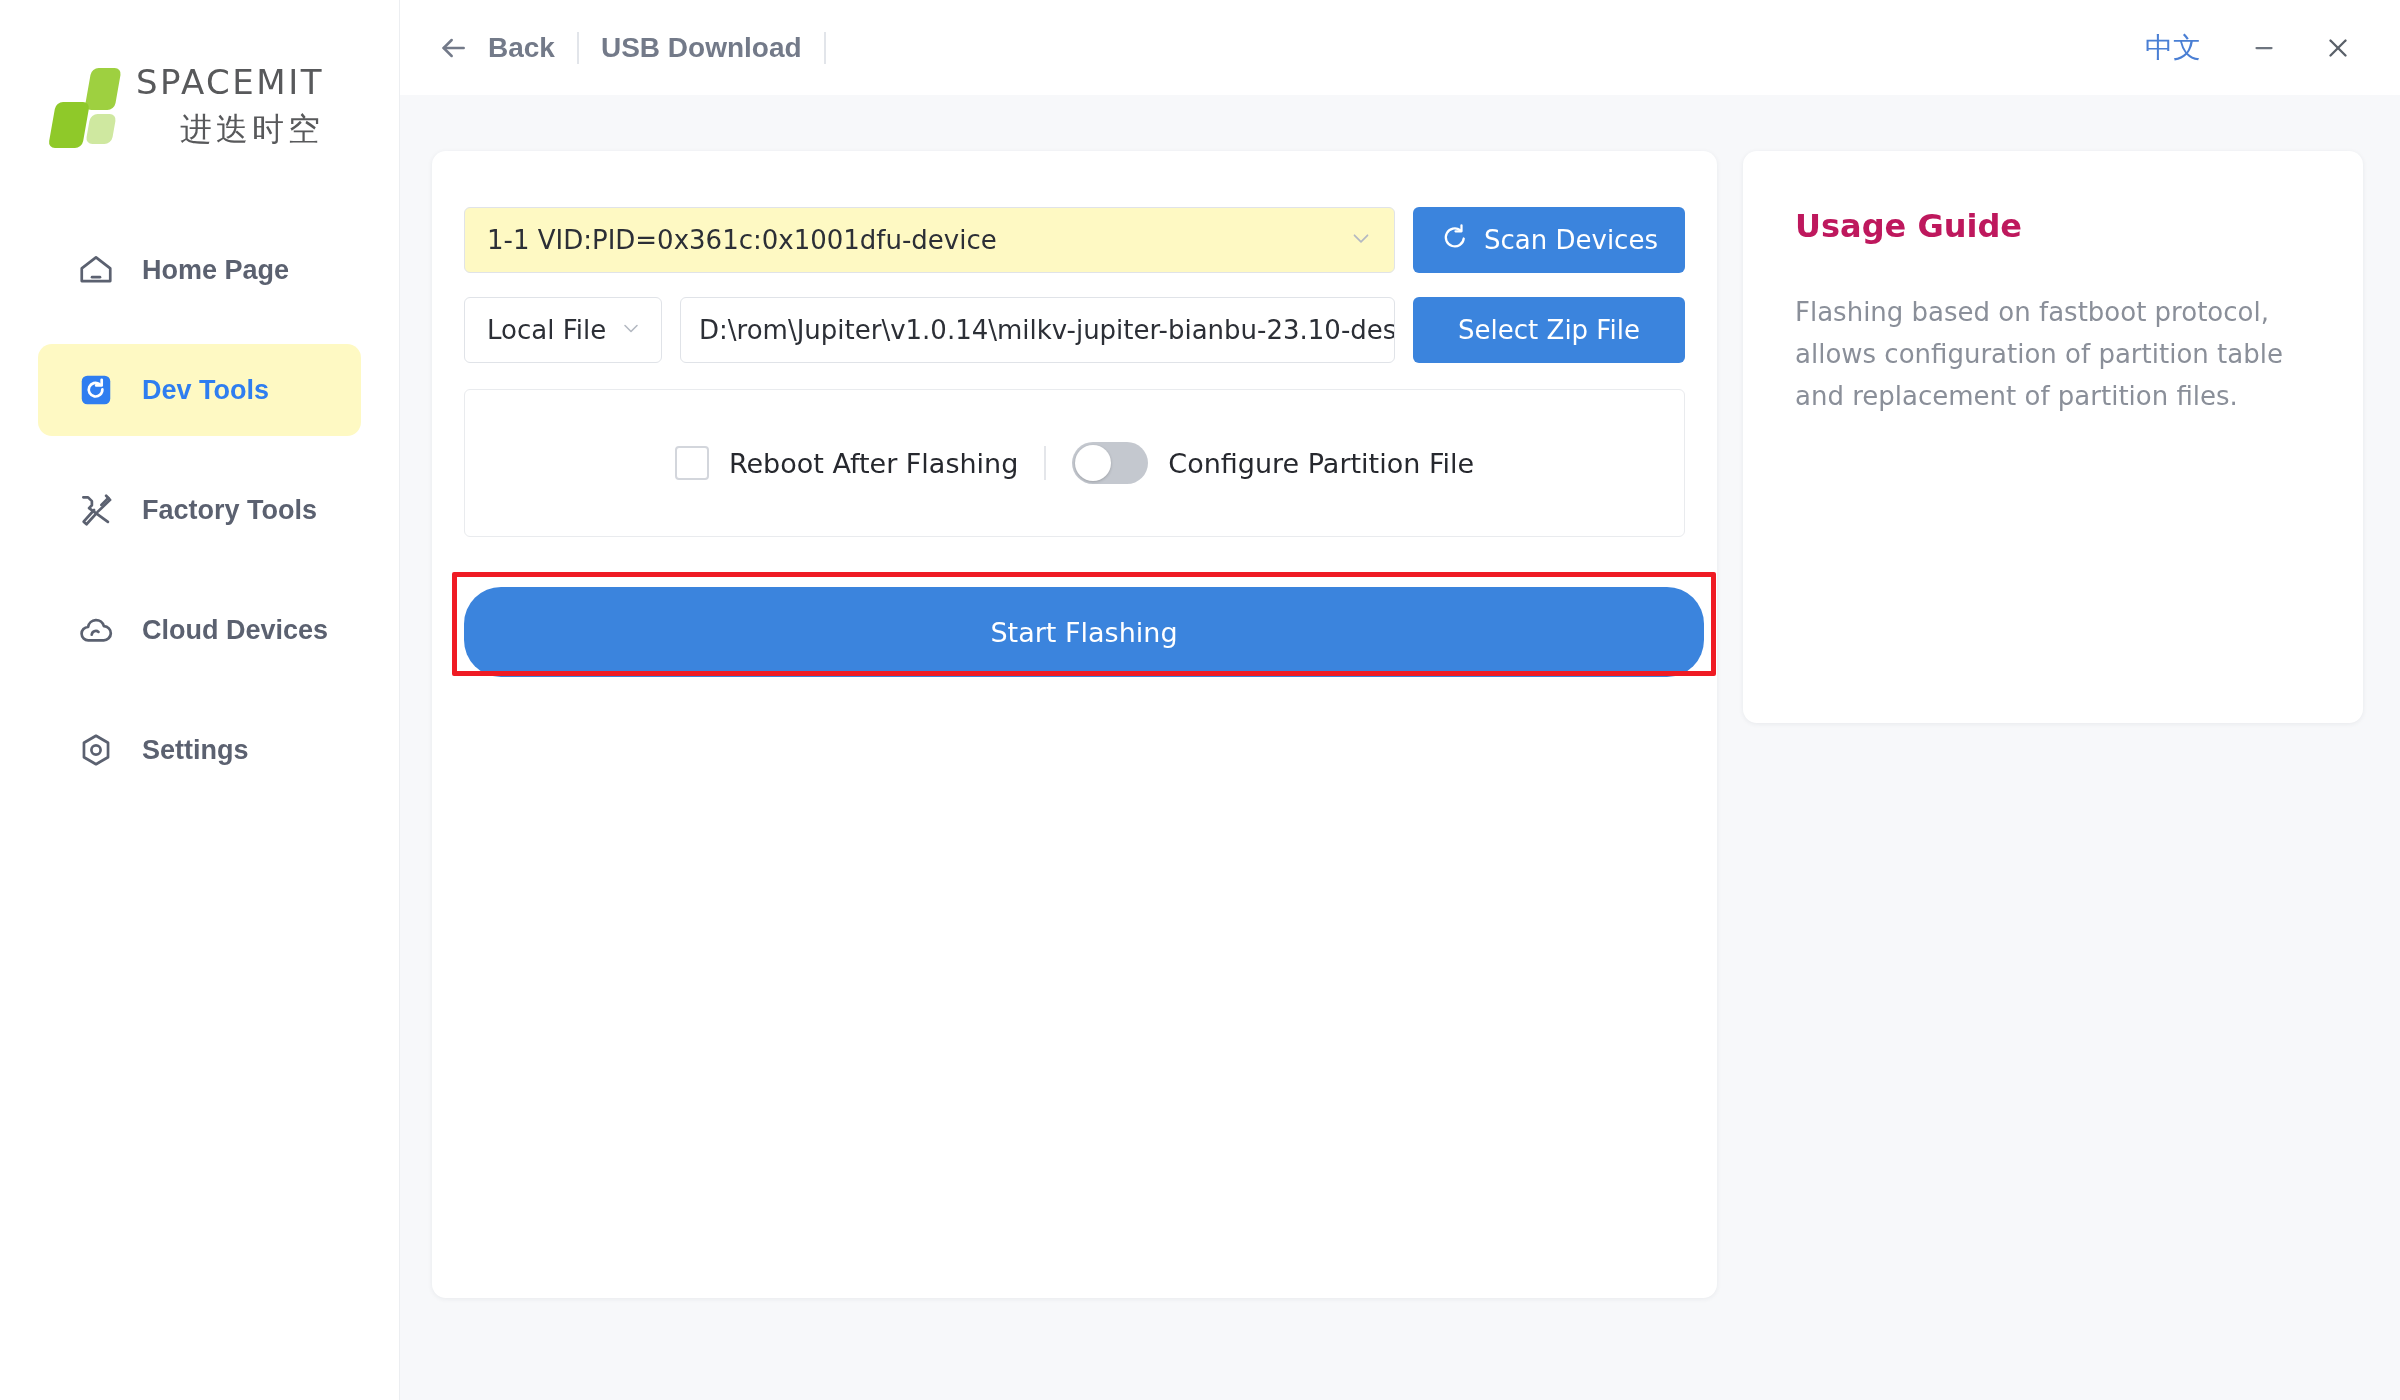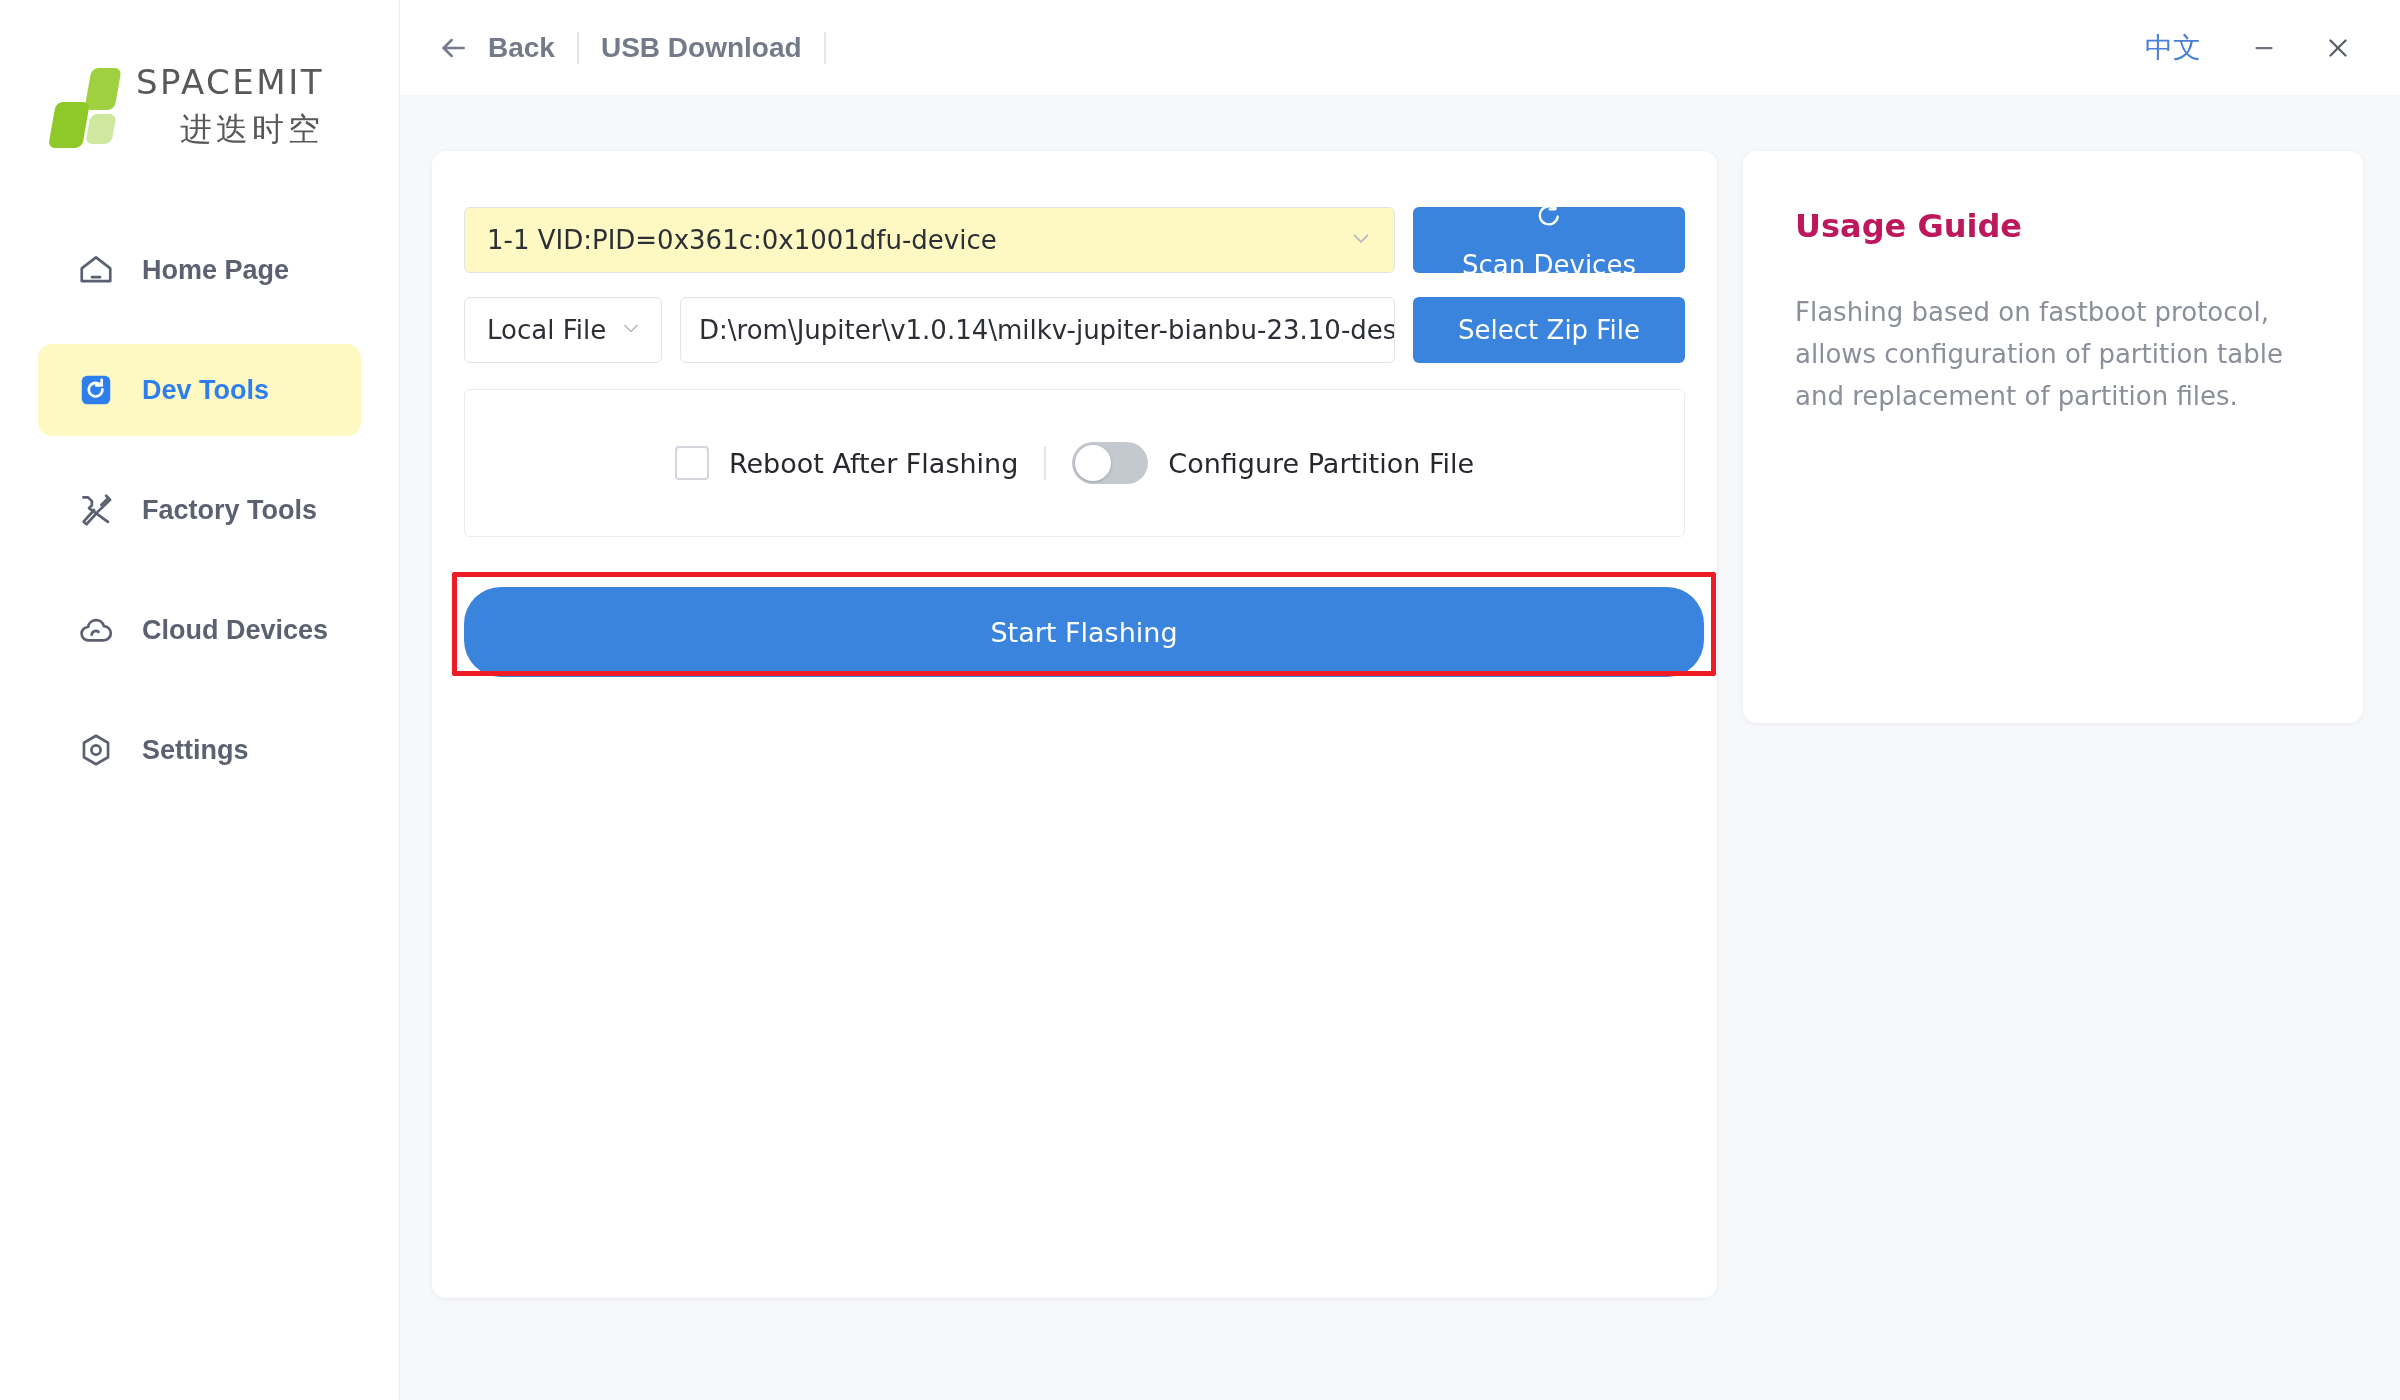--- a/index.html
+++ b/index.html
@@ -188,21 +188,20 @@
     background: #3b84dd;
     border-radius: 6px;
     color: #ffffff;
     font-size: 26px;
     display: flex;
     align-items: center;
     justify-content: center;
     gap: 14px;
     border: none;
     font-family: "DejaVu Sans", sans-serif;
-    flex-direction: column;
   }
   .src-select {
     width: 198px;
     height: 66px;
     border: 1px solid #e0e3e8;
     border-radius: 6px;
     display: flex;
     align-items: center;
     justify-content: space-between;
     padding: 0 18px 0 22px;

